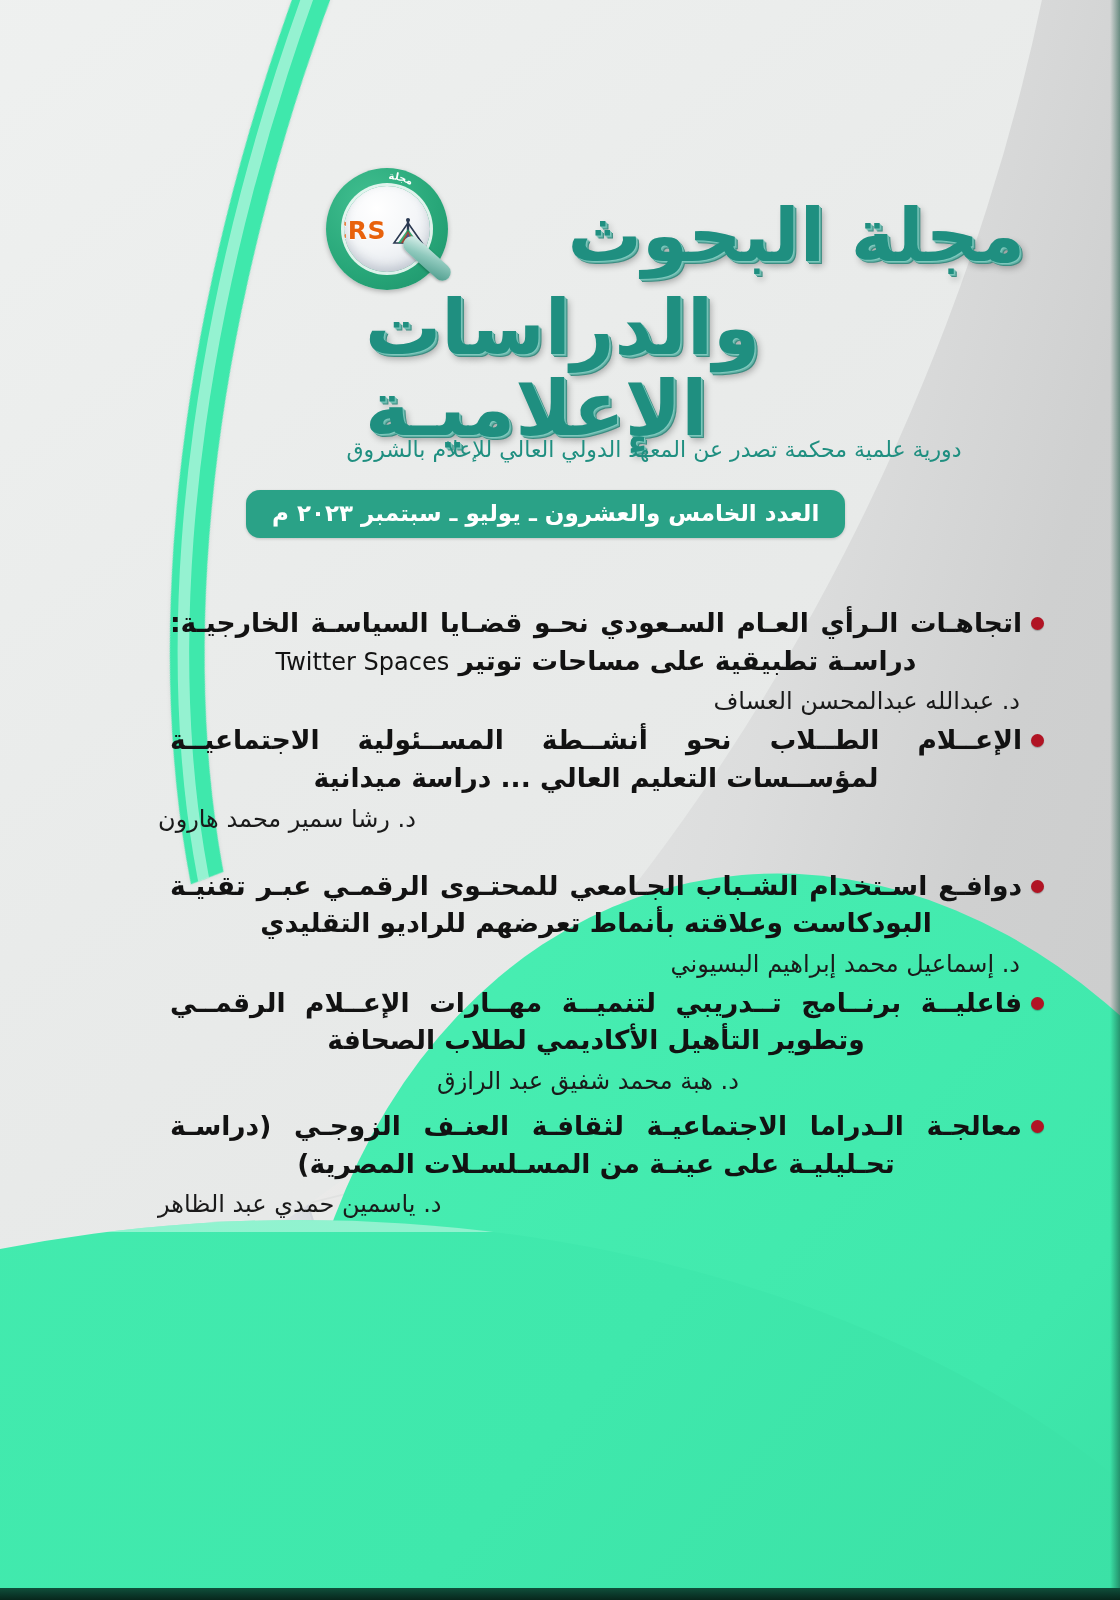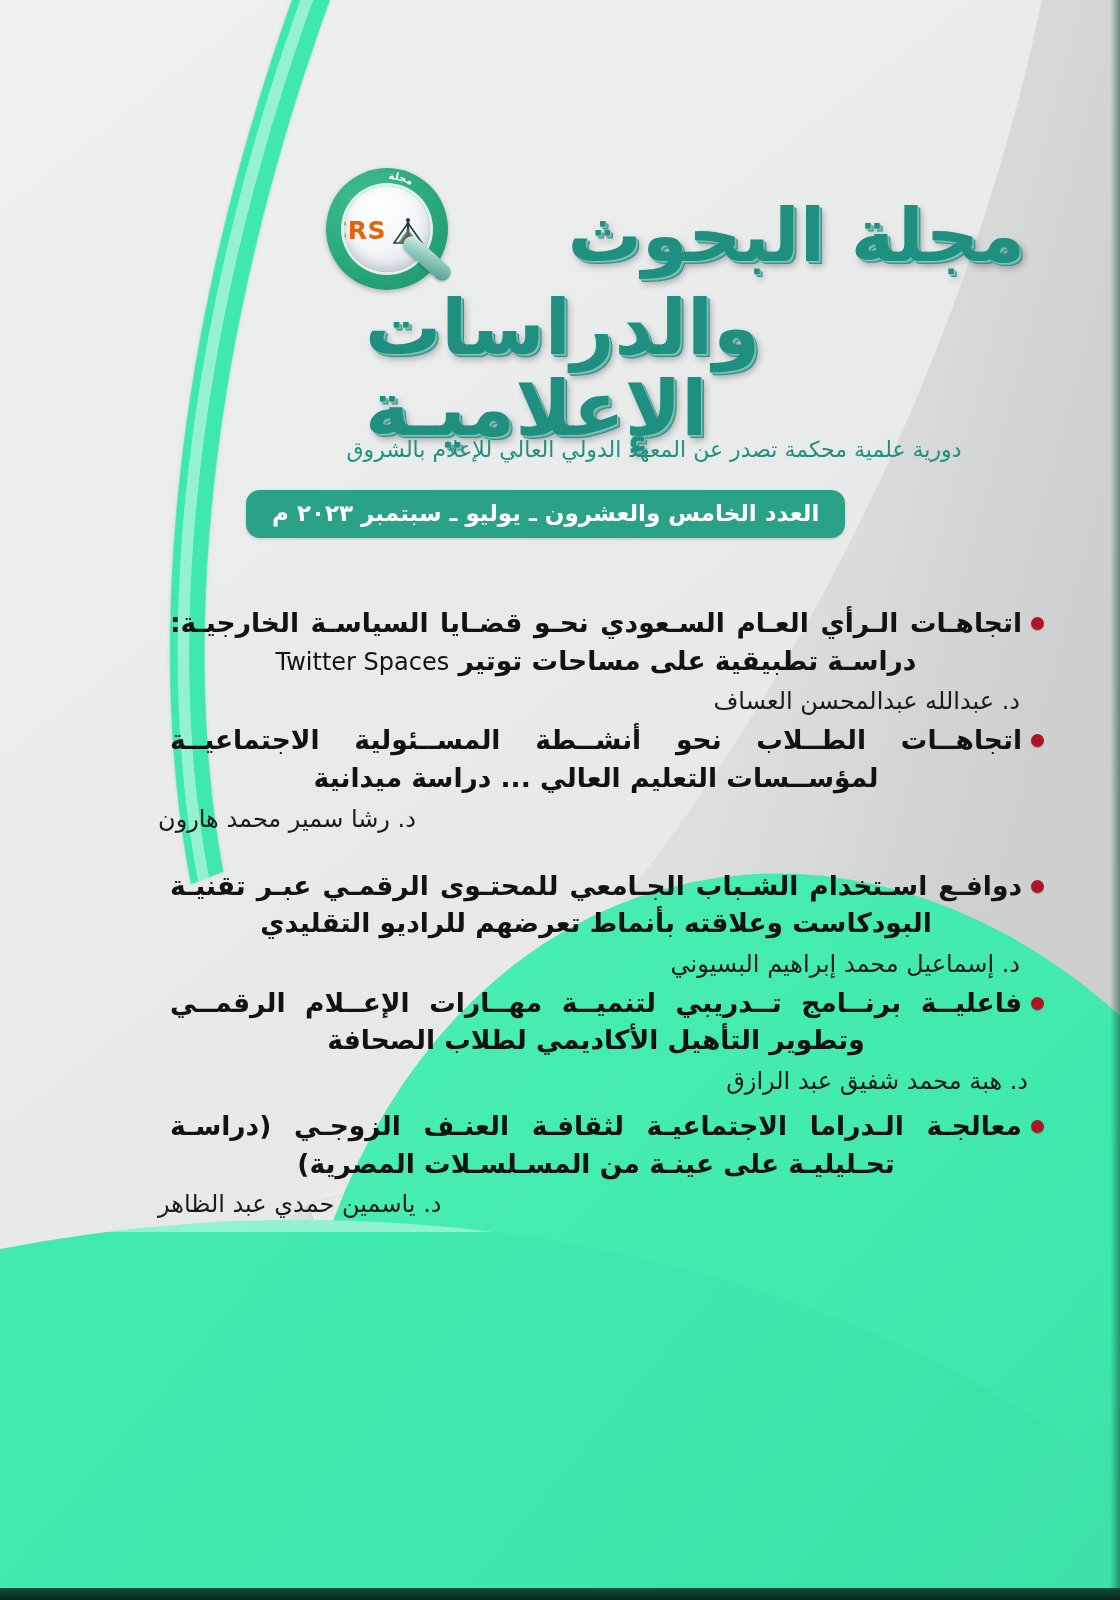--- a/index.html
+++ b/index.html
@@ -254,21 +254,21 @@
     direction:ltr; display:inline-block;
   }
   .entry .art-author {
     font-family:"DejaVu Sans","Liberation Sans",sans-serif;
     font-weight:400; font-size:24px; color:#1a1a1a;
     margin-top:8px;
     direction:rtl;
   }
   .entry .art-author.pos-right  { text-align:right;  padding-right:8px; }
   .entry .art-author.pos-left   { text-align:left;   padding-left:10px; }
-  .entry .art-author.pos-center { }
+  .entry .art-author.pos-center { text-align:center; }
 
   .entry.gap-before { margin-top:34px; }
   .entry.gap-small  { margin-top:12px; }
 </style>
 </head>
 <body>
 
 <div id="cover">
 
   <div class="bg-photo">
@@ -352,21 +352,21 @@
         <div class="art-title">
           <span>اتجاهـات الـرأي العـام السـعودي نحـو قضـايا السياسـة الخارجيـة: دراسـة تطبيقية على مساحات توتير</span>
           <span class="latin">Twitter Spaces</span>
         </div>
         <div class="art-author pos-right">د. عبدالله عبدالمحسن العساف</div>
       </div>
 
       <div class="entry">
         <span class="bullet"></span>
         <div class="art-title">
-          <span>اتجاهــات الطــلاب نحو أنشــطة المســئولية الاجتماعيــة لمؤســسات التعليم العالي ... دراسة ميدانية</span>
+          <span>الإعــلام الطــلاب نحو أنشــطة المســئولية الاجتماعيــة لمؤســسات التعليم العالي ... دراسة ميدانية</span>
         </div>
         <div class="art-author pos-left">د. رشا سمير محمد هارون</div>
       </div>
 
       <div class="entry gap-before">
         <span class="bullet"></span>
         <div class="art-title">
           <span>دوافـع اسـتخدام الشـباب الجـامعي للمحتـوى الرقمـي عبـر تقنيـة البودكاست وعلاقته بأنماط تعرضهم للراديو التقليدي</span>
         </div>
         <div class="art-author pos-right">د. إسماعيل محمد إبراهيم البسيوني</div>

